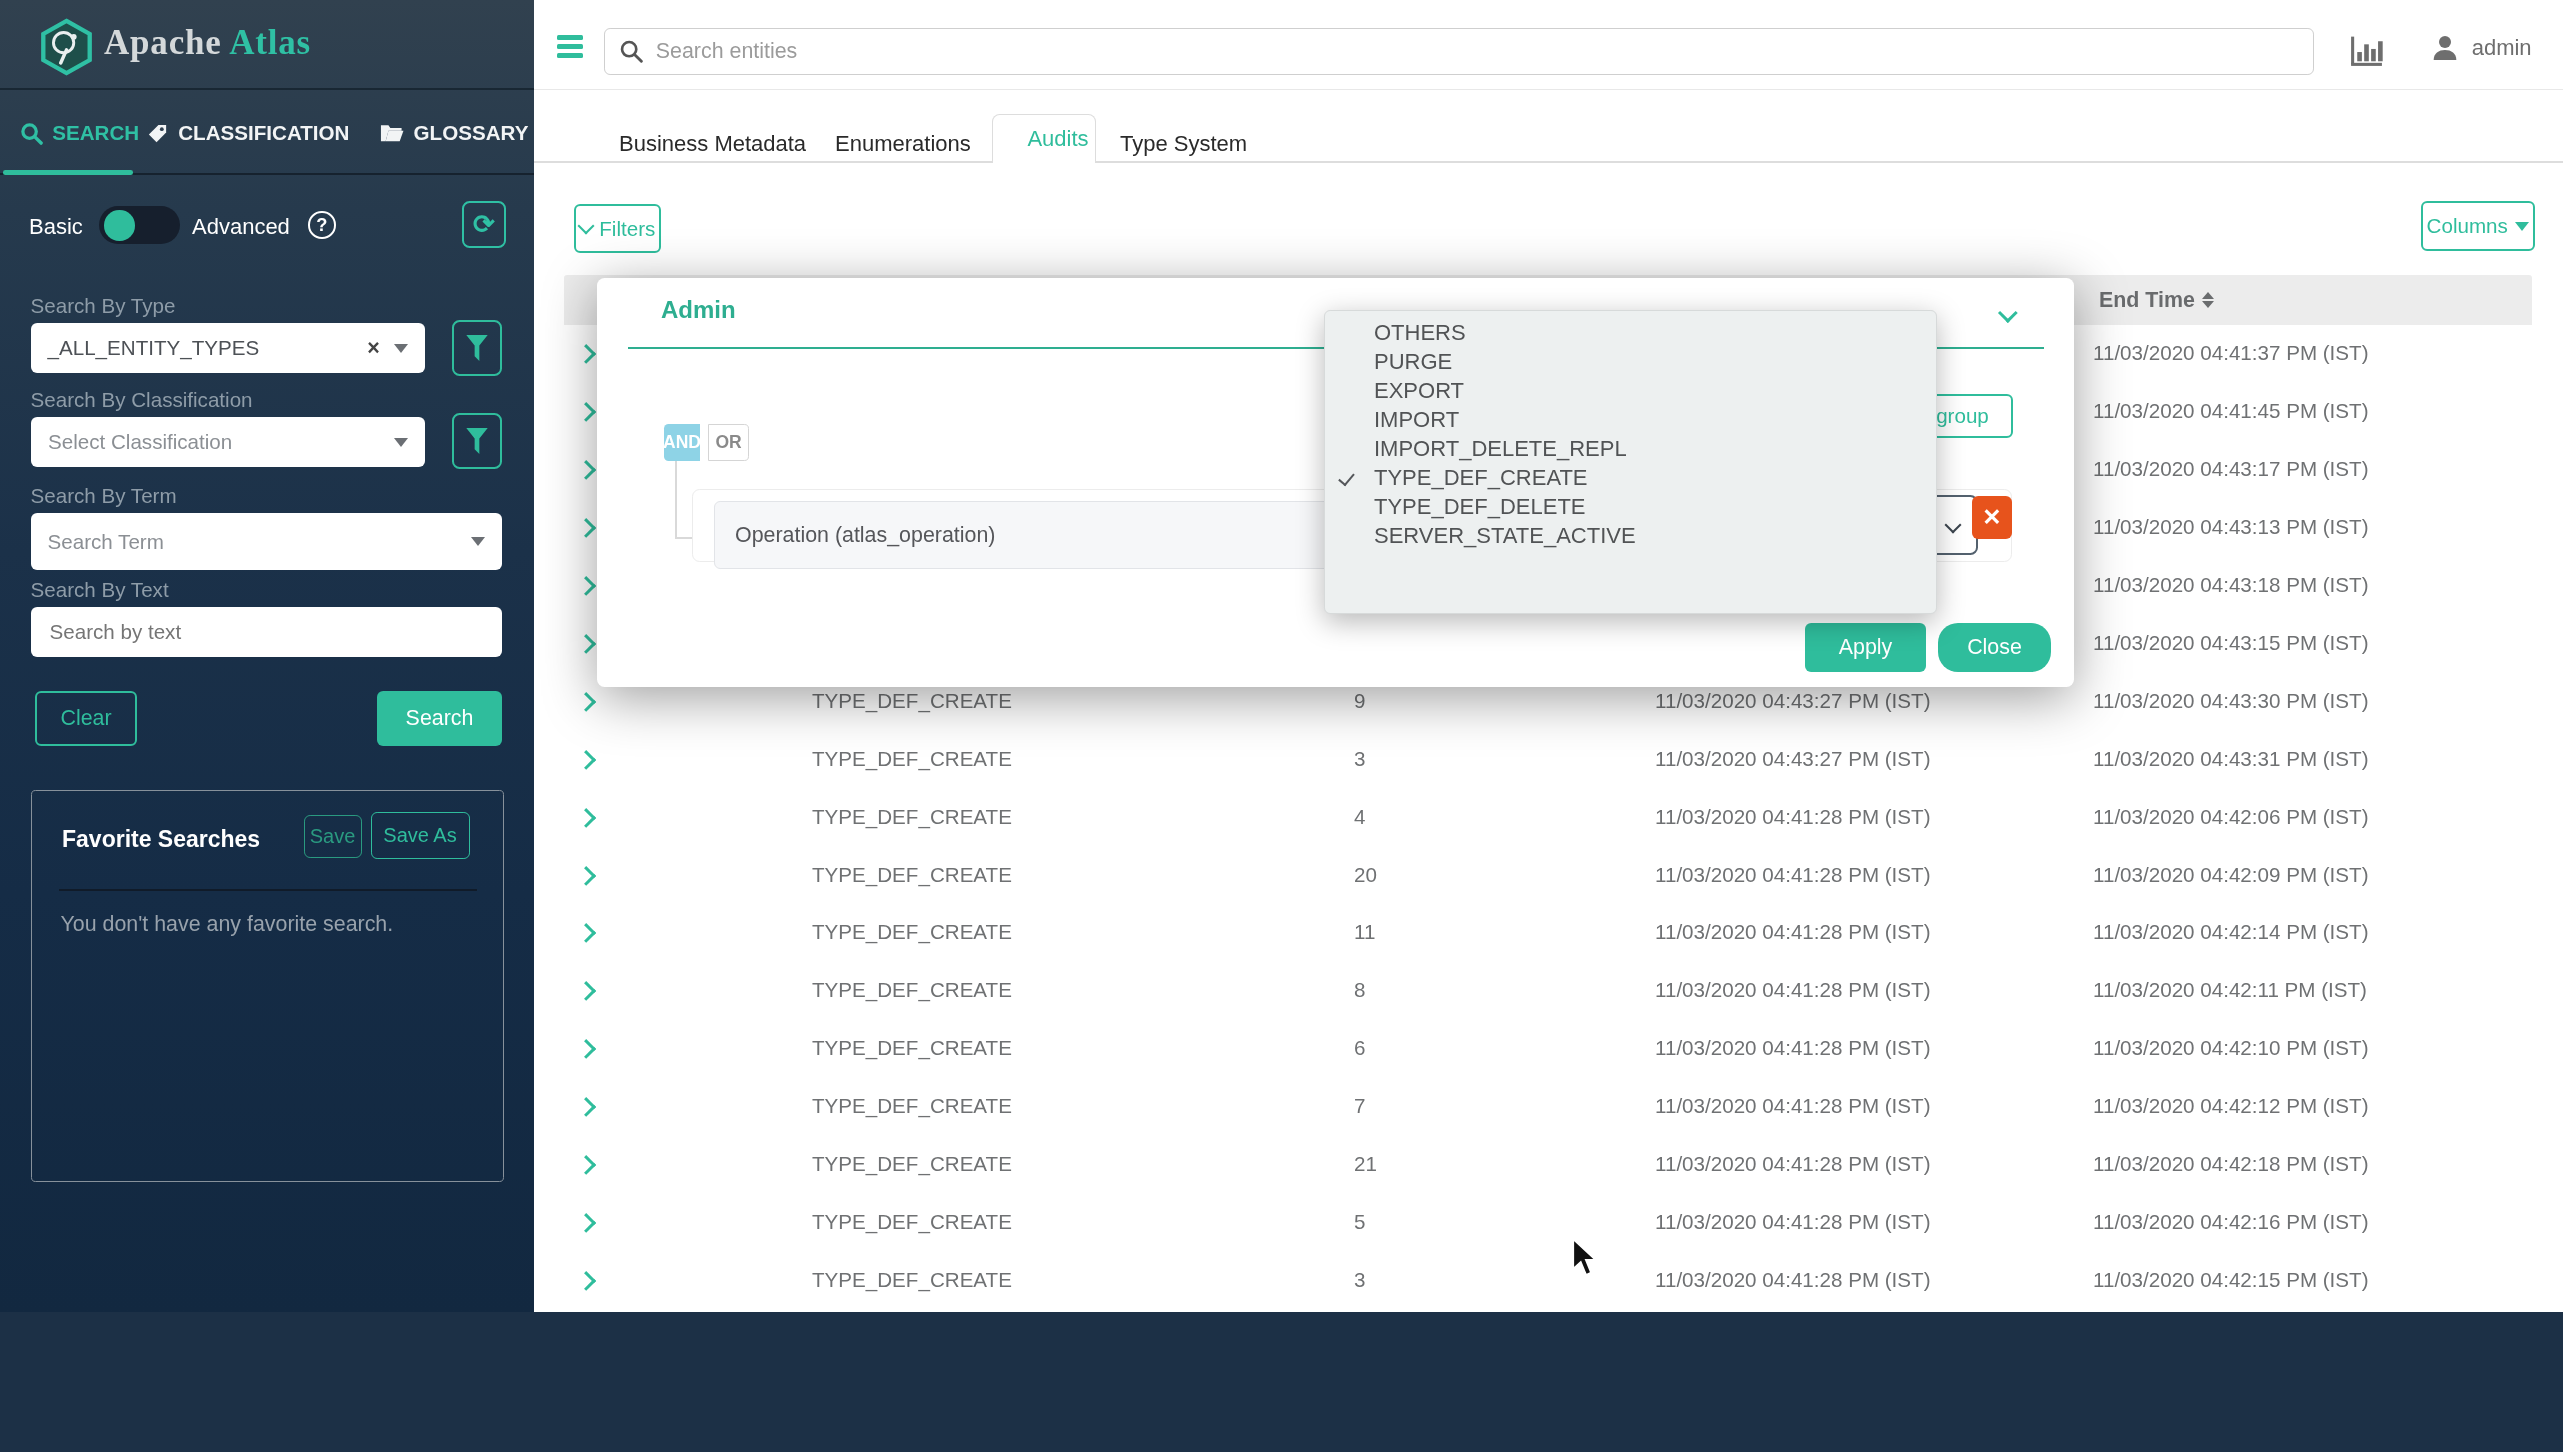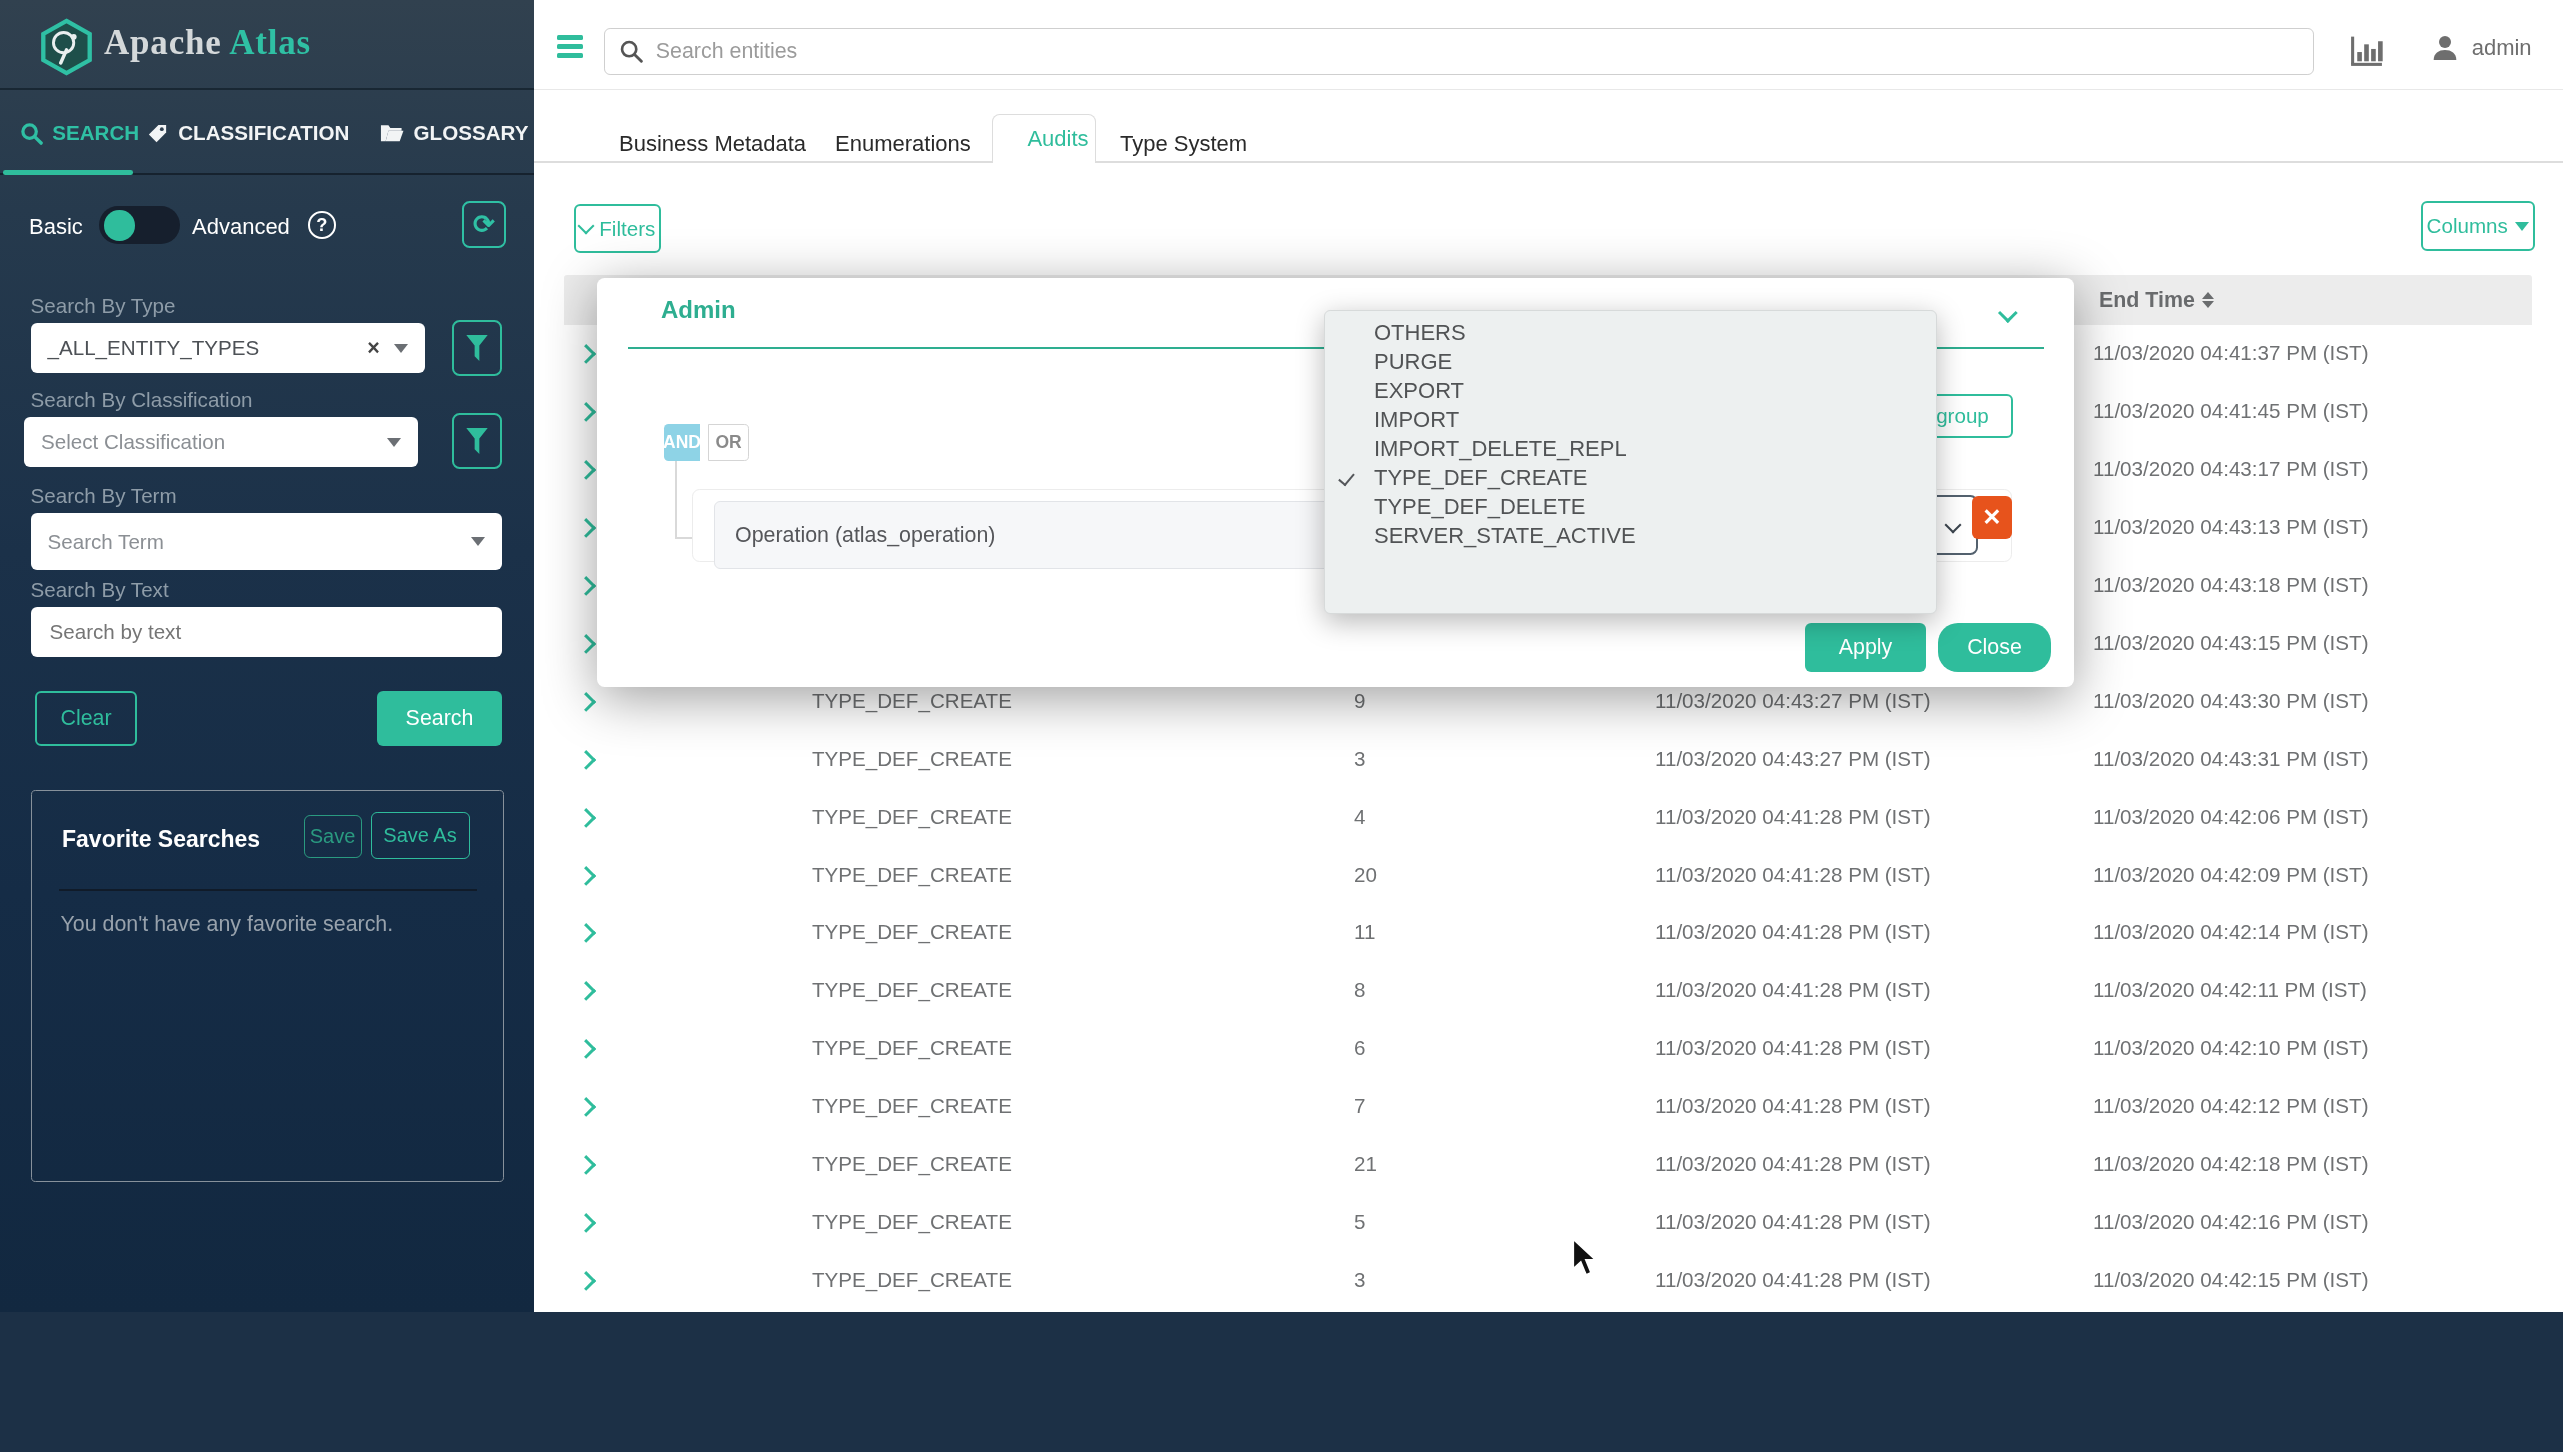--- a/index.html
+++ b/index.html
@@ -351,21 +351,21 @@
   <div class="abs sselect" style="left:30.5px;top:323px;width:394px;height:50px;">
     <span>_ALL_ENTITY_TYPES</span>
     <span style="margin-left:auto;color:#444;font-size:21.4px;font-weight:bold;cursor:pointer;">×</span>
     <span class="caret" style="margin-left:13.7px;"></span>
   </div>
   <div class="abs funnel-btn" style="left:452px;top:320px;width:50px;height:56px;">
       <span class="funnel"></span>
     </div>
 
   <span class="abs slabel" style="left:30.5px;top:388px;">Search By Classification</span>
-  <div class="abs sselect" style="left:24px;top:417px;width:394px;height:50px;">
+  <div class="abs sselect" style="left:31px;top:417px;width:394px;height:50px;">
     <span class="ph">Select Classification</span>
     <span class="caret" style="margin-left:auto;"></span>
   </div>
   <div class="abs funnel-btn" style="left:452px;top:413px;width:50px;height:56px;">
       <span class="funnel"></span>
     </div>
 
   <span class="abs slabel" style="left:30.5px;top:484px;">Search By Term</span>
   <div class="abs sselect" style="left:30.5px;top:513px;width:471px;height:57px;">
     <span class="ph">Search Term</span>

